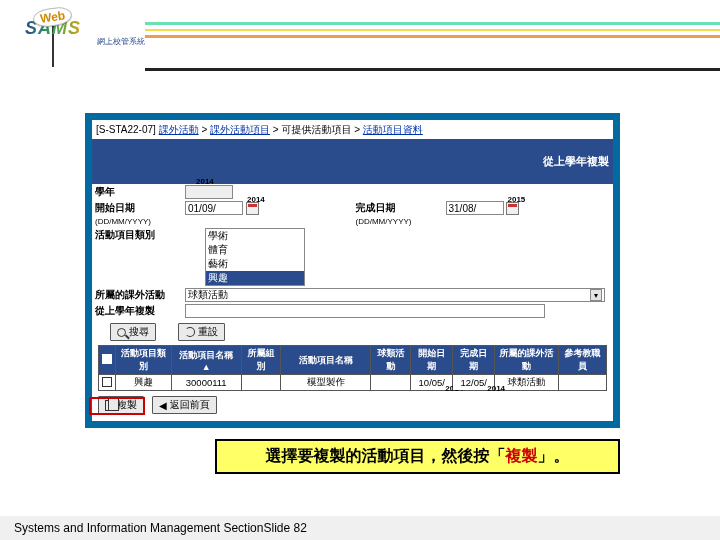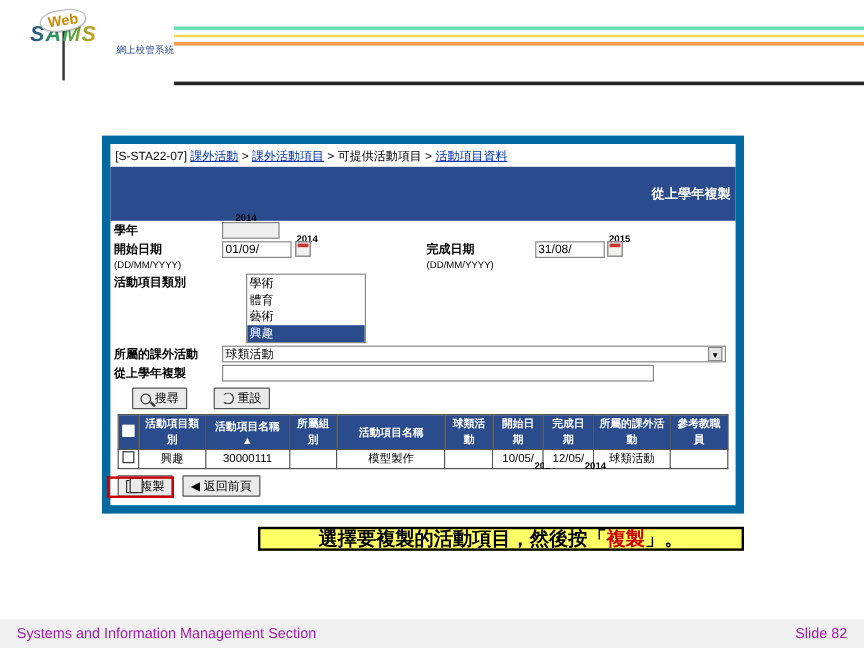--- a/index.html
+++ b/index.html
@@ -189,40 +189,40 @@
   }
   .copy-hi {
     position:absolute;
     border:2px solid #c00;
     pointer-events:none;
   }
   .copy-hi.h1 { left:89px; top:397px; width:56px; height:18px;}
   .instruction-box {
     position:absolute;
     left: 215px; top: 439px;
-    width: 405px; height: 20px;
+    width: 405px; height: 35px;
     border:2px solid #000;
     background:#ffff66;
     display:flex; align-items:center; justify-content:center;
     font-weight:bold;
     font-size:16px;
   }
   .instruction-box .red{ color:#c00;}
   .footer {
     position:absolute;
     left:0; bottom:0;
     width:100%;
     height:24px;
     background:#f0f0f0;
     display:flex;
     align-items:center;
-    justify-content:space-between;
+    justify-content:flex-start;
     padding: 0 14px;
     font-size:12px;
-    color:#a21caf;
+    color:#000000;
   }
   .vert-rule {
     position:absolute;
     left: 52px;
     top: 10px;
     width: 2px;
     height: 47px;
     background:#333;
   }
   .rel{position:relative;}

